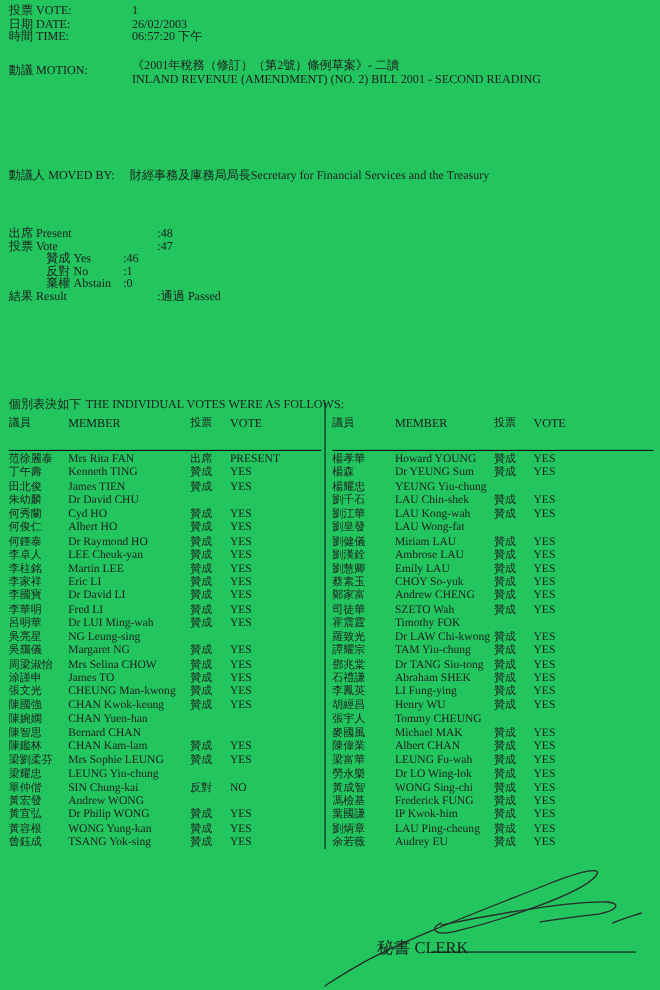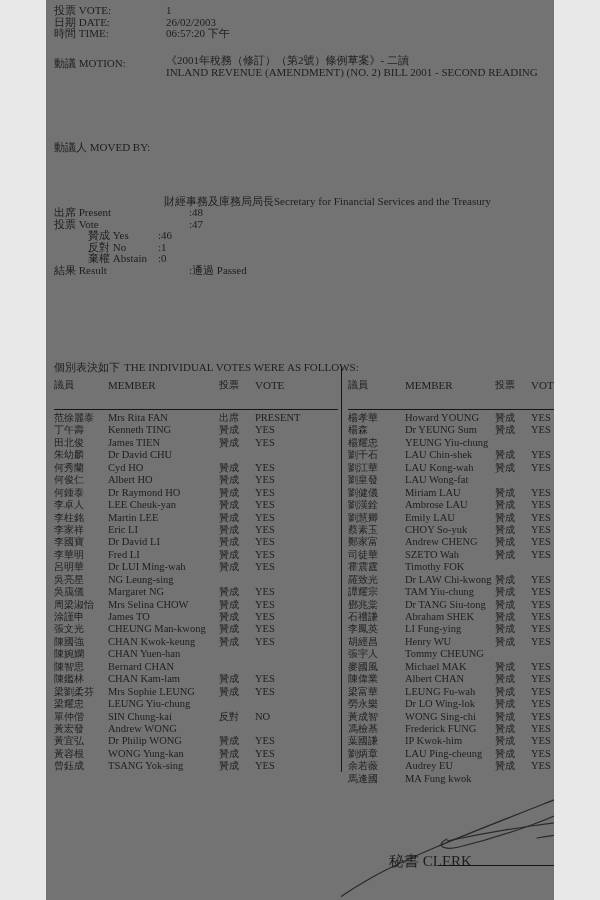--- a/index.html
+++ b/index.html
@@ -1,32 +1,32 @@
 <!DOCTYPE html>
 <html><head>
 <meta charset="utf-8">
 <style>
   html,body{margin:0;padding:0;background:#e8e8e8;}
   .doc{
-    position:relative;width:508px;height:900px;margin:0 auto;
-    background:#737373;color:#1e1e1e;overflow:hidden;
+    position:relative;width:600px;height:900px;margin:0 auto;
+    background:#22c55e;color:#1e1e1e;overflow:hidden;
     font-family:"Liberation Serif","DejaVu Serif",serif;
     font-size:11px;
     -webkit-font-smoothing:antialiased;
   }
   .abs{position:absolute;}
   
   .meta{left:8px;top:5px;line-height:11.6px;white-space:nowrap;}
   .meta-label{display:inline-block;width:112px;}
   
   .motion-label{left:8px;top:56px;}
   .motion-val{left:120px;top:55px;line-height:11.8px;white-space:nowrap;font-family:Liberation Serif, serif;}
   
-  .movedby-label{left:8px;top:140px;font-family:Liberation Serif, serif;}
-  .movedby-val{left:118px;top:152px;white-space:nowrap;margin-top:42px;}
+  .movedby-label{left:8px;top:152px;font-family:Liberation Serif, serif;}
+  .movedby-val{left:118px;top:152px;white-space:nowrap;}
   
   .summary{left:8px;top:207px;line-height:11.6px;white-space:nowrap;}
   .s-row .s-label{display:inline-block;width:135px;}
   .s-row.ind{margin-left:34px;}
   .s-row.ind .s-label{width:70px;}
   
   .indiv{left:8px;top:360px;white-space:nowrap;}
   .indiv .zh{display:inline-block;width:70px;}
   
   .vtable{position:absolute;top:379px;}
@@ -340,23 +340,20 @@
         </div>
 
         <div class="vt-row">
           <span class="c-zh">劉炳章</span><span class="c-en">LAU Ping-cheung</span><span class="c-vzh">贊成</span><span class="c-ven">YES</span>
         </div>
 
         <div class="vt-row">
           <span class="c-zh">余若薇</span><span class="c-en">Audrey EU</span><span class="c-vzh">贊成</span><span class="c-ven">YES</span>
         </div>
 
-        <div class="vt-row">
-          <span class="c-zh">馬逢國</span><span class="c-en">MA Fung kwok</span><span class="c-vzh"></span><span class="c-ven"></span>
-        </div>
       </div>
   </div>
 
   <svg class="abs sig-svg" viewBox="0 0 300 115" xmlns="http://www.w3.org/2000/svg">
     <g fill="none" stroke="#2a2a2a" stroke-width="1.2" stroke-linecap="round">
       <path d="M-4,116 C4,111 14,104 30,95 C70,72 150,42 200,22 C235,8 255,4 246,14 C232,30 160,54 118,64 C100,68 95,61 106,56"></path>
       <path d="M106,58 C158,47 228,36 256,37 C271,38 266,45 249,48 C240,49 215,52 196,55"></path>
       <path d="M262,56 C272,52 282,49 288,47"></path>
       <path d="M-4,116 C-9,120 -12,122 -8,119"></path>
     </g>

